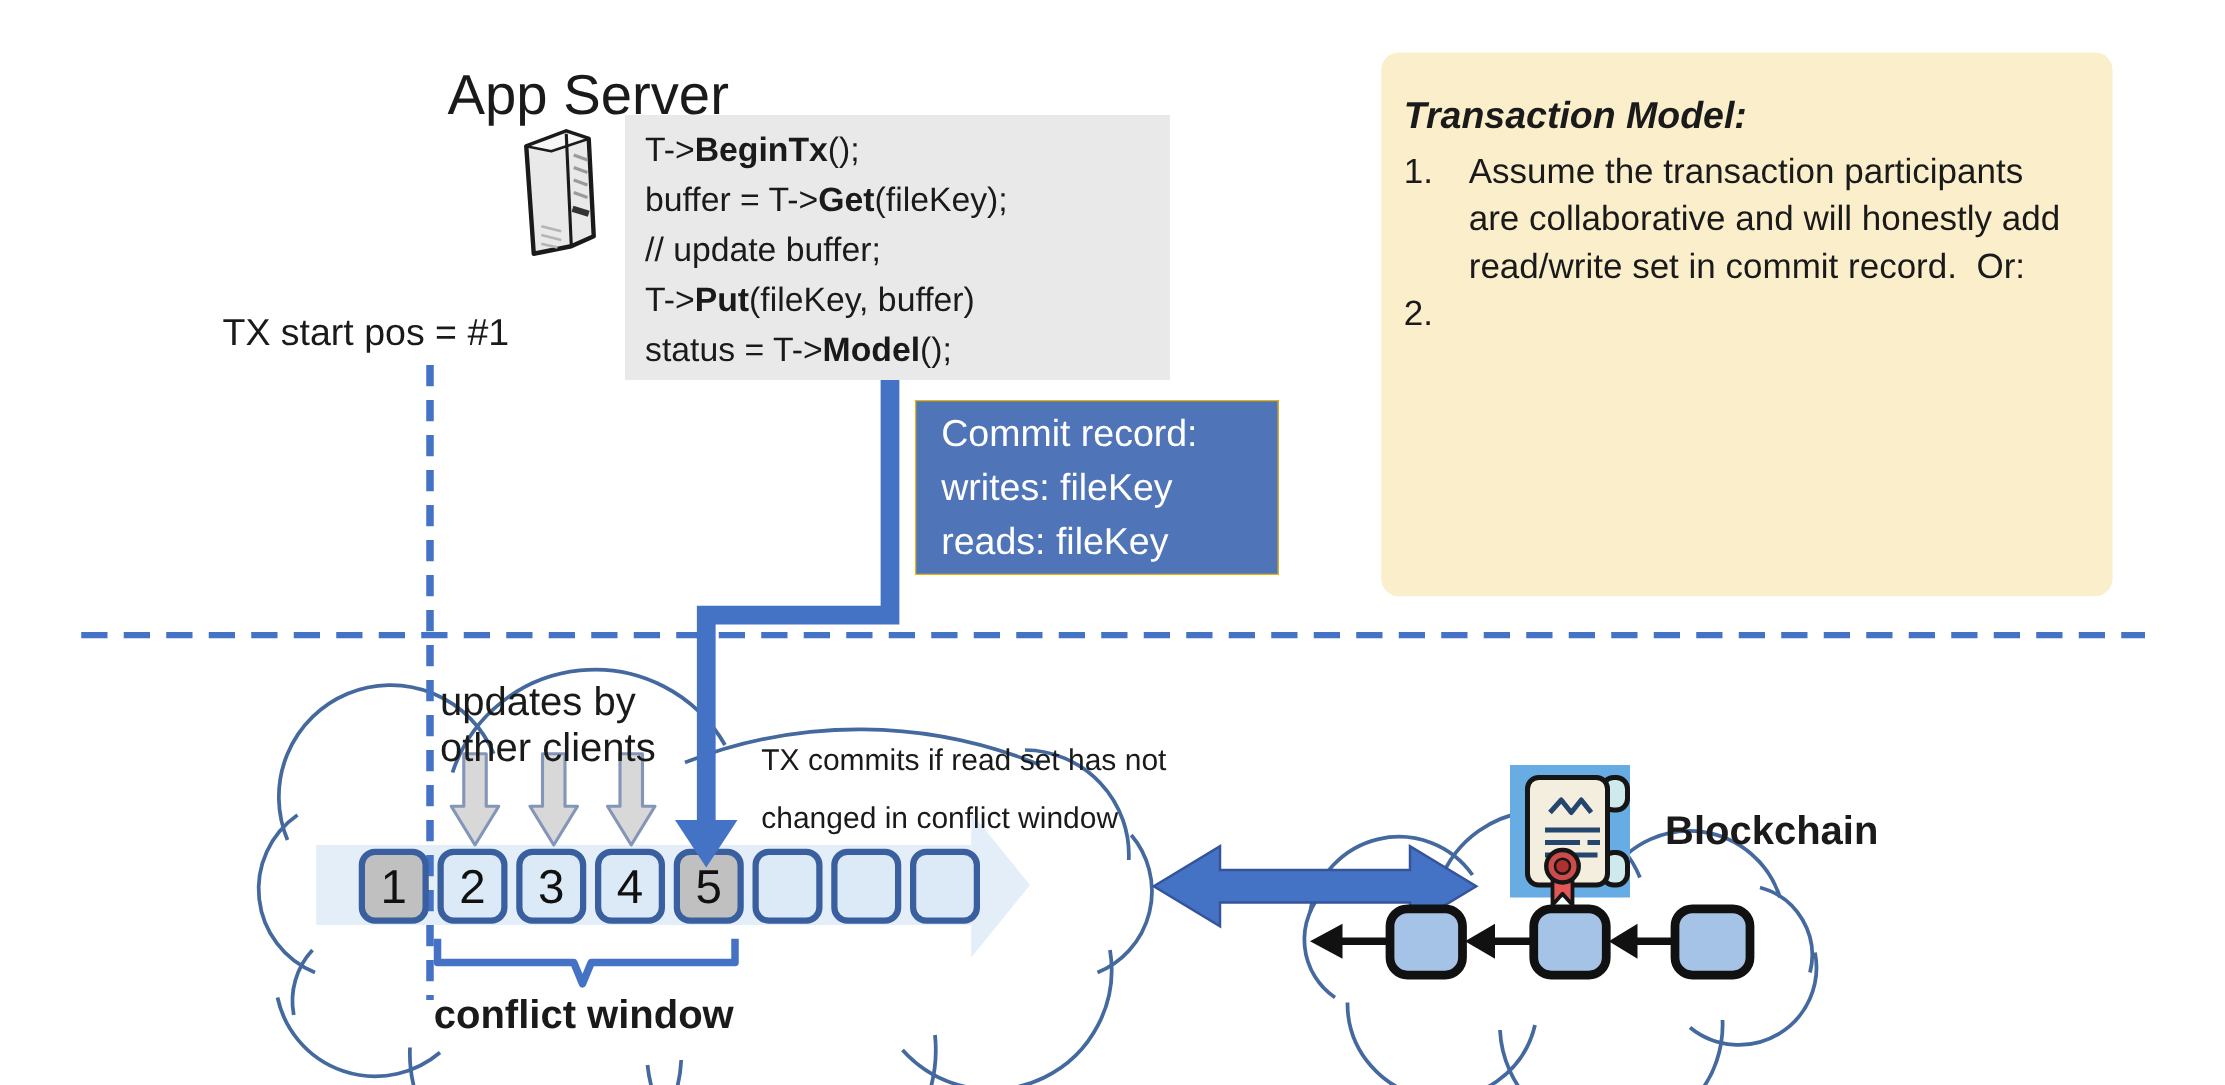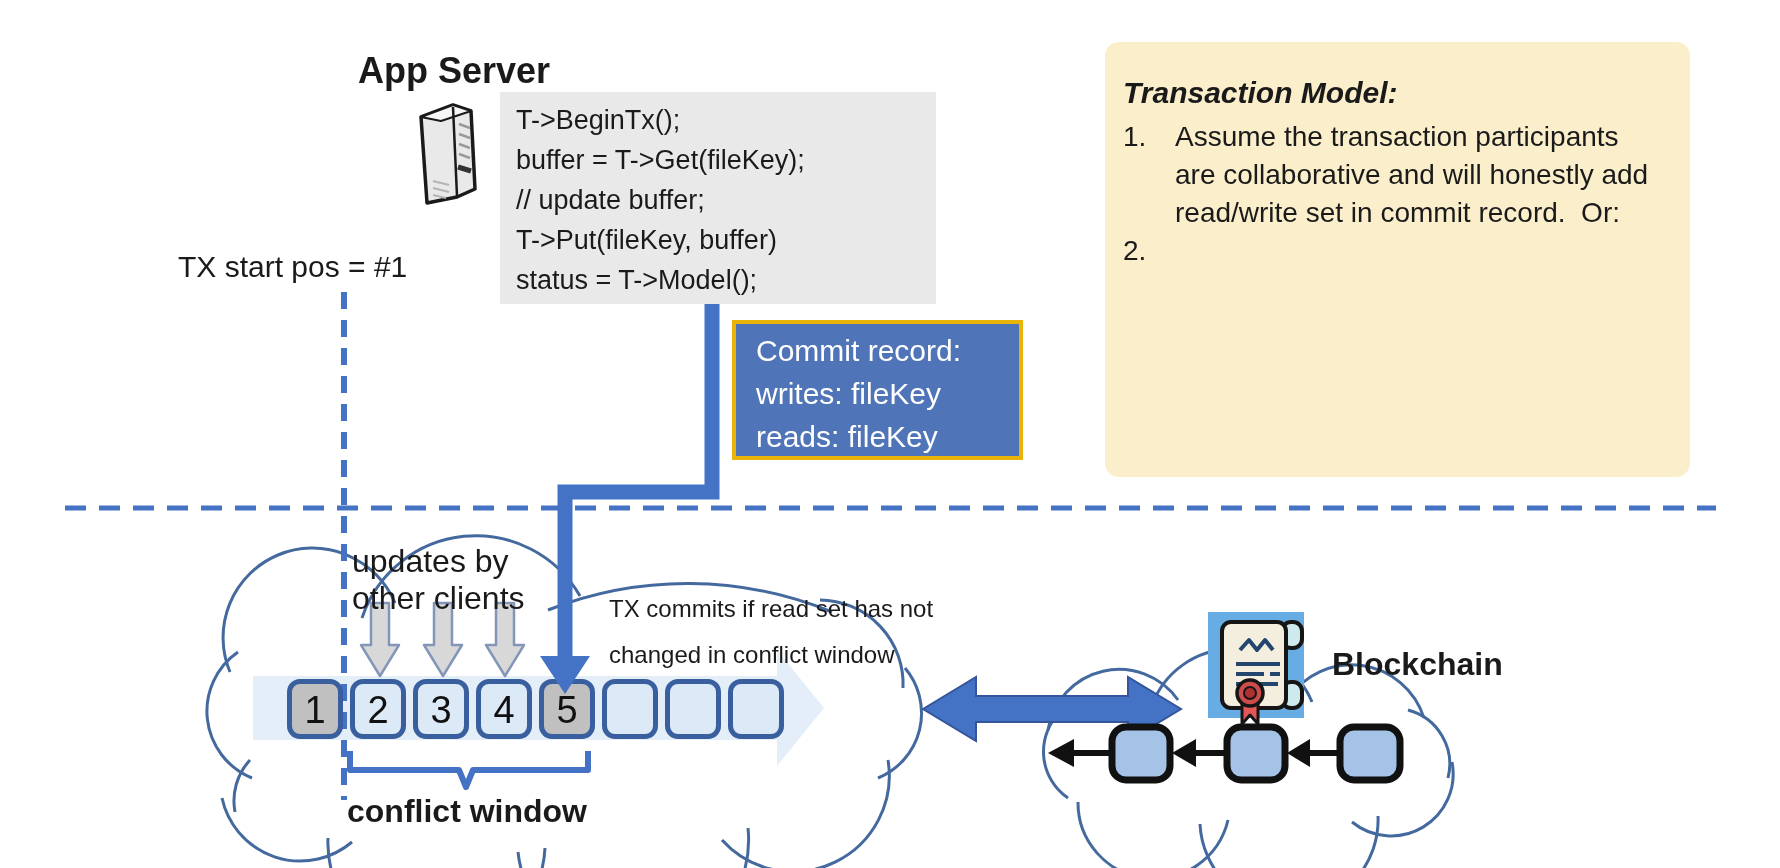--- a/index.html
+++ b/index.html
@@ -4,29 +4,29 @@
 <style>
   html,body{margin:0;padding:0;background:#fff;}
   #stage{position:relative;width:1780px;height:868px;background:#fff;overflow:hidden;
          font-family:"Liberation Sans", sans-serif;color:#1a1a1a;}
   svg.layer{position:absolute;left:0;top:0;pointer-events:none;}
   .bg{z-index:5;}
   .arrows-top{z-index:15;}
   .txt{position:absolute;z-index:20;white-space:nowrap;}
   .preline{white-space:pre-line;}
   
-  .app-title{left:358px;top:50px;font-size:36px;font-weight:bold;}
+  .app-title{left:358px;top:50px;font-size:45px;font-weight:normal;}
   .code-block{position:absolute;z-index:20;left:500px;top:92px;width:436px;height:212px;
       background:#E9E9E9;padding:8px 0 0 16px;box-sizing:border-box;}
   .code-line{font-size:27px;line-height:40px;white-space:nowrap;}
-  .code-line b{font-weight:normal;}
+  .code-line b{font-weight:bold;}
   .txstart{left:178px;top:250px;font-size:30px;}
   
   .commit{position:absolute;z-index:20;left:732px;top:320px;width:291px;height:140px;
-      background:#4F74B8;border:4px solid #eab308;box-sizing:border-box;
+      background:#4F74B8;border:1px solid #eab308;box-sizing:border-box;
       color:#fff;font-size:30px;line-height:43px;padding:5px 0 0 20px;}
   
   .note{position:absolute;z-index:20;left:1105px;top:42px;width:585px;height:435px;
       background:#FAEECB;border-radius:14px;box-sizing:border-box;padding:34px 30px 0 18px;}
   .note-title{font-size:30px;font-weight:bold;font-style:italic;margin-bottom:8px;}
   .note-item{display:flex;font-size:28px;line-height:38px;}
   .note-num{width:52px;flex:0 0 52px;}
   .note-text{width:475px;white-space:pre-wrap;}
   
   .updates{left:352px;top:518px;font-size:32px;line-height:37px;margin-top:25px;}

